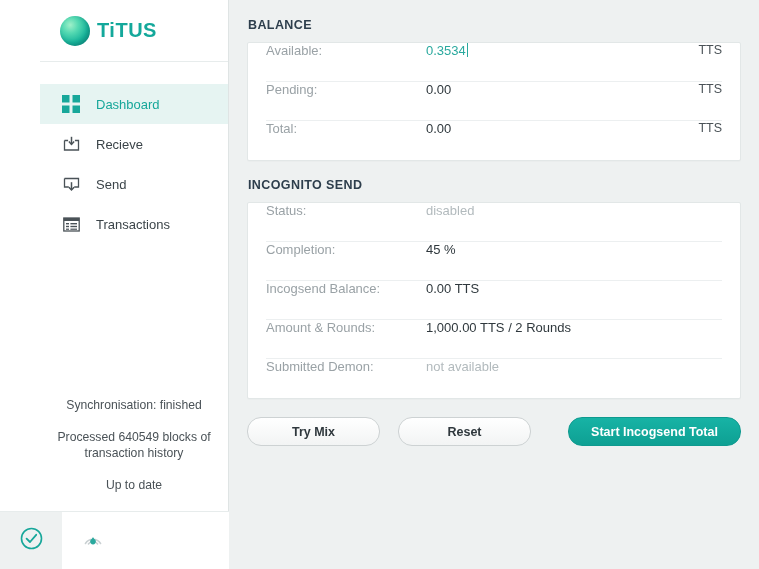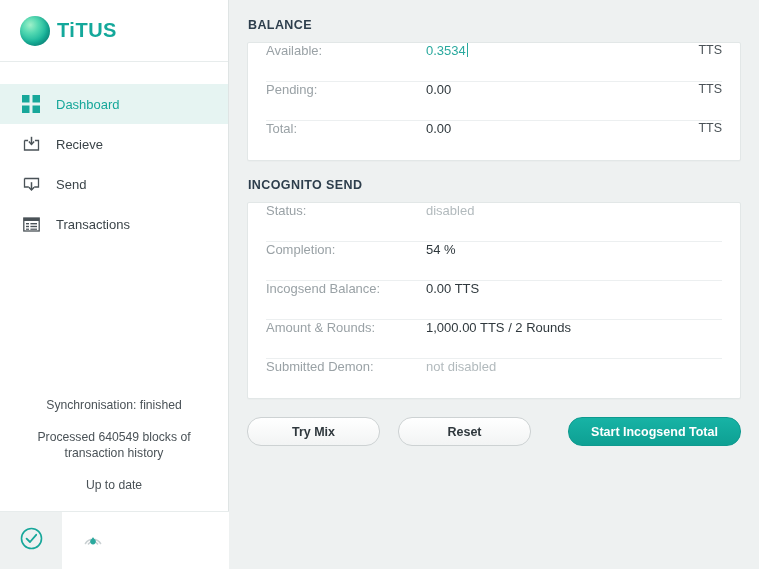--- a/index.html
+++ b/index.html
@@ -21,20 +21,21 @@
   
   #sidebar {
     width: 229px;
     height: 569px;
     background: #ffffff;
     border-right: 1px solid #dfe4e4;
     display: flex;
     flex-direction: column;
     flex: 0 0 229px;
     position: relative;
+    padding-left: 40px;
   }
   .logo-area {
     height: 62px;
     display: flex;
     align-items: center;
     padding-left: 20px;
     border-bottom: 1px solid #e7ecec;
   }
   .logo-sphere {
     width: 30px; height: 30px;
@@ -325,33 +326,33 @@
 
     <div class="section-title">INCOGNITO SEND</div>
 
     <div class="card">
       <div class="row">
         <div class="lbl">Status:</div>
         <div class="val muted">disabled</div>
       </div>
       <div class="row">
         <div class="lbl">Completion:</div>
-        <div class="val">54 %</div>
+        <div class="val">45 %</div>
       </div>
       <div class="row">
         <div class="lbl">Incogsend Balance:</div>
         <div class="val">0.00 TTS</div>
       </div>
       <div class="row">
         <div class="lbl">Amount &amp; Rounds:</div>
         <div class="val">1,000.00 TTS / 2 Rounds</div>
       </div>
       <div class="row">
         <div class="lbl">Submitted Demon:</div>
-        <div class="val muted">not disabled</div>
+        <div class="val muted">not available</div>
       </div>
     </div>
 
     <div class="btn-row">
       <div class="btn light">Try Mix</div>
       <div class="btn-gap"></div>
       <div class="btn light">Reset</div>
       <div class="btn primary">Start Incogsend Total</div>
     </div>
 

